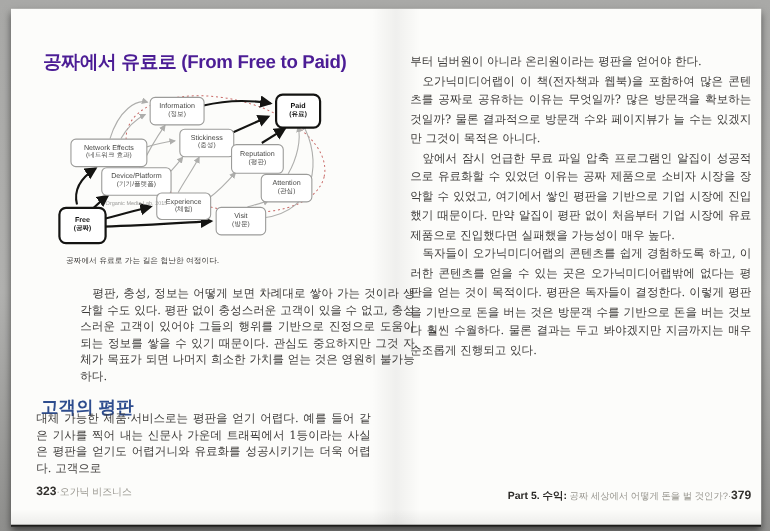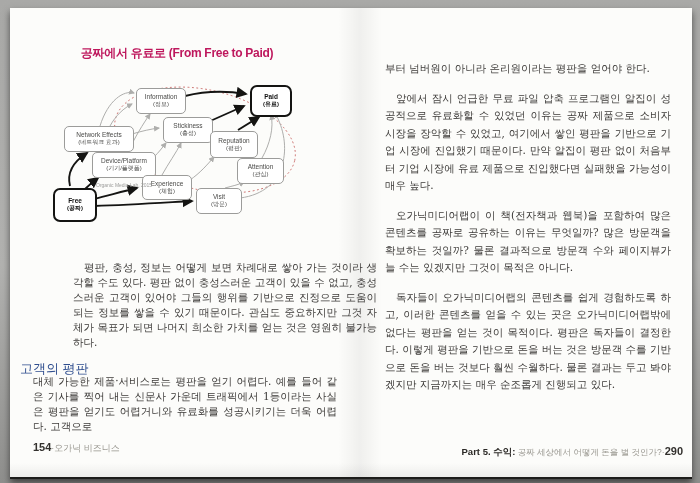--- a/index.html
+++ b/index.html
@@ -3,39 +3,39 @@
 <meta charset="utf-8">
 <style>
   html,body{margin:0;padding:0;}
   body{font-family:"Liberation Sans",sans-serif;}
   .photo{position:relative;width:700px;height:483px;background:linear-gradient(180deg,#a9a9a7 0%,#b2b2b0 55%,#8f8f8d 100%);overflow:hidden;}
   .book{position:absolute;left:10px;top:8px;width:682px;height:469px;background:#fcfcfa;box-shadow:0 4px 7px rgba(0,0,0,.55);border-bottom:2px solid #1d1d1b;}
   .gutter{position:absolute;left:328px;top:0;width:44px;height:100%;background:linear-gradient(90deg,rgba(0,0,0,0) 0%,rgba(0,0,0,.05) 50%,rgba(0,0,0,0) 100%);pointer-events:none;}
   .page-bottom-shade{position:absolute;left:0;bottom:0;width:100%;height:14px;background:linear-gradient(180deg,rgba(0,0,0,0),rgba(0,0,0,.06));pointer-events:none;}
 
   
-  .slide-title{position:absolute;left:12px;top:37px;width:310px;text-align:center;font-size:12px;font-weight:bold;color:#be185d;letter-spacing:-0.3px;}
+  .slide-title{position:absolute;left:12px;top:37px;width:310px;text-align:center;font-size:17px;font-weight:bold;color:#4c1d95;letter-spacing:-0.3px;}
   .diagram{position:absolute;left:30px;top:74px;width:300px;height:148px;}
   .diagram svg{position:absolute;left:0;top:0;overflow:visible;}
   .node{position:absolute;background:#fff;border:1px solid #9c9c9a;border-radius:5px;display:flex;flex-direction:column;align-items:center;justify-content:center;text-align:center;color:#4a4a48;line-height:1.25;}
   .node .en{font-size:6.5px;}
   .node .kr{font-size:6px;}
   .node.key{border:2.4px solid #141412;border-radius:7px;color:#111;font-weight:bold;}
   .credit{position:absolute;left:56px;top:100px;font-size:5px;color:#9b9b99;white-space:nowrap;}
   .caption{position:absolute;left:50px;top:224px;font-size:7px;color:#6e6e6c;}
   .body-serif{font-family:"DejaVu Serif","Liberation Serif",serif;color:#3c3a38;text-align:justify;}
   .lbody1{position:absolute;left:23px;top:252px;width:304px;font-size:10.5px;line-height:15px;margin-left:40px;}
-  .lhead{position:absolute;left:10px;top:352px;font-size:13px;font-weight:normal;color:#2e4d8e;}
+  .lhead{position:absolute;left:27px;top:352px;font-size:16px;font-weight:bold;color:#2e4d8e;}
   .lbody2{position:absolute;left:23px;top:366px;width:304px;font-size:10.5px;line-height:15px;}
   .indent{text-indent:11px;}
   .footer-left{position:absolute;left:23px;top:433px;font-size:9px;color:#98968f;}
   .footer-left .pg{font-size:11px;font-weight:bold;color:#33312e;font-family:"Liberation Sans",sans-serif;}
   
   .rcol{position:absolute;left:363px;top:40px;width:310px;font-size:10.5px;line-height:17.5px;}
-  .rcol p{margin:12px;}
+  .rcol p{margin:0;}
   .rhead{font-family:"Liberation Sans",sans-serif;font-size:10.5px;font-weight:bold;color:#2e4d8e;margin:7px 0 5px 0 !important;text-align:left;}
   .footer-right{position:absolute;left:363px;top:437px;width:310px;text-align:right;color:#98968f;font-size:8.5px;white-space:nowrap;}
   .footer-right .part{font-size:9.5px;font-weight:bold;color:#2b2926;}
   .footer-right .pg{font-size:11px;font-weight:bold;color:#33312e;}
 </style>
 </head>
 <body>
 
 <div class="photo">
   <div class="book">
@@ -119,29 +119,30 @@
         <span class="en">Attention</span>
         <span class="kr">(관심)</span>
       </div>
       <div class="node key" style="left:210px;top:3px;width:38px;height:28px;">
         <span class="en">Paid</span>
         <span class="kr">(유료)</span>
       </div>
       <div class="credit">Organic Media Lab, 2015</div>
     </div>
 
+    <div class="caption body-serif">공짜에서 유료로 가는 길은 험난한 여정이다.</div>
 
     <div class="lbody1 body-serif indent">평판, 충성, 정보는 어떻게 보면 차례대로 쌓아 가는 것이라 생각할 수도 있다. 평판 없이 충성스러운 고객이 있을 수 없고, 충성스러운 고객이 있어야 그들의 행위를 기반으로 진정으로 도움이 되는 정보를 쌓을 수 있기 때문이다. 관심도 중요하지만 그것 자체가 목표가 되면 나머지 희소한 가치를 얻는 것은 영원히 불가능하다.</div>
     <div class="lhead">고객의 평판</div>
     <div class="lbody2 body-serif">대체 가능한 제품·서비스로는 평판을 얻기 어렵다. 예를 들어 같은 기사를 찍어 내는 신문사 가운데 트래픽에서 1등이라는 사실은 평판을 얻기도 어렵거니와 유료화를 성공시키기는 더욱 어렵다. 고객으로</div>
 
-    <div class="footer-left"><span class="pg">154</span><span>·</span><span>오가닉 비즈니스</span></div>
+    <div class="footer-left"><span class="pg">323</span><span>·</span><span>오가닉 비즈니스</span></div>
 
     <div class="rcol body-serif">
       <p>부터 넘버원이 아니라 온리원이라는 평판을 얻어야 한다.</p>
+      <p class="indent">오가닉미디어랩이 이 책(전자책과 웹북)을 포함하여 많은 콘텐츠를 공짜로 공유하는 이유는 무엇일까? 많은 방문객을 확보하는 것일까? 물론 결과적으로 방문객 수와 페이지뷰가 늘 수는 있겠지만 그것이 목적은 아니다.</p>
       <p class="indent">앞에서 잠시 언급한 무료 파일 압축 프로그램인 알집이 성공적으로 유료화할 수 있었던 이유는 공짜 제품으로 소비자 시장을 장악할 수 있었고, 여기에서 쌓인 평판을 기반으로 기업 시장에 진입했기 때문이다. 만약 알집이 평판 없이 처음부터 기업 시장에 유료 제품으로 진입했다면 실패했을 가능성이 매우 높다.</p>
-      <p class="indent">오가닉미디어랩이 이 책(전자책과 웹북)을 포함하여 많은 콘텐츠를 공짜로 공유하는 이유는 무엇일까? 많은 방문객을 확보하는 것일까? 물론 결과적으로 방문객 수와 페이지뷰가 늘 수는 있겠지만 그것이 목적은 아니다.</p>
       <p class="indent">독자들이 오가닉미디어랩의 콘텐츠를 쉽게 경험하도록 하고, 이러한 콘텐츠를 얻을 수 있는 곳은 오가닉미디어랩밖에 없다는 평판을 얻는 것이 목적이다. 평판은 독자들이 결정한다. 이렇게 평판을 기반으로 돈을 버는 것은 방문객 수를 기반으로 돈을 버는 것보다 훨씬 수월하다. 물론 결과는 두고 봐야겠지만 지금까지는 매우 순조롭게 진행되고 있다.</p>
     </div>
 
-    <div class="footer-right"><span class="part">Part 5. 수익:</span>&nbsp;<span>공짜 세상에서 어떻게 돈을 벌 것인가?</span><span>·</span><span class="pg">290</span></div>
+    <div class="footer-right"><span class="part">Part 5. 수익:</span>&nbsp;<span>공짜 세상에서 어떻게 돈을 벌 것인가?</span><span>·</span><span class="pg">379</span></div>
   </div>
 </div>
 
 </body></html>

